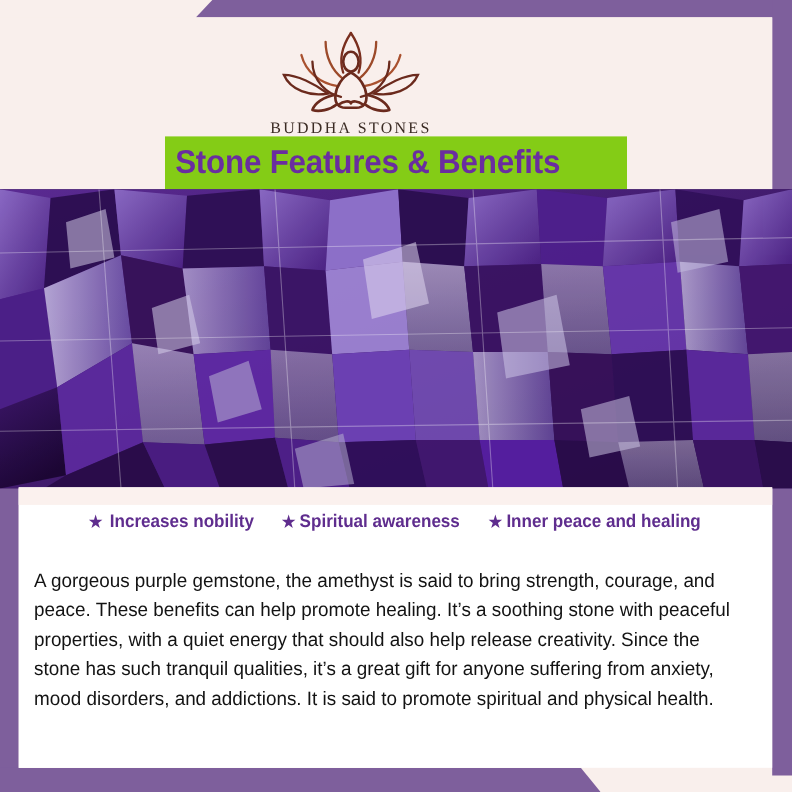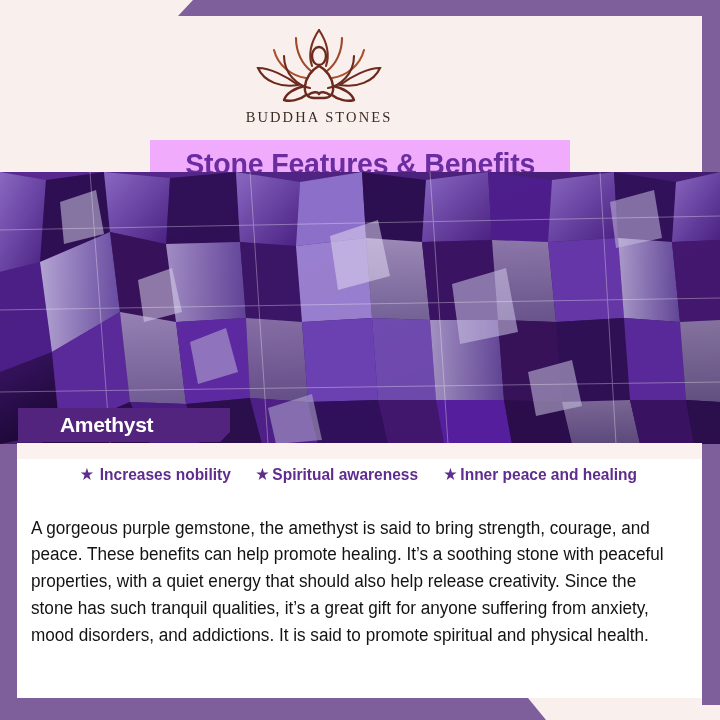--- a/index.html
+++ b/index.html
@@ -40,23 +40,23 @@
     display:flex;flex-direction:column;align-items:center;
   }
   .lotus{display:block;}
   .brand{
     margin-top:1px;
     font-family:"Liberation Serif","DejaVu Serif",serif;
     font-size:14.5px;letter-spacing:2.1px;color:#3b2b24;
     font-weight:400;
   }
   .title-banner{
-    position:absolute;left:150px;top:124px;width:420px;height:48px;
-    background:#f0abfc;
-    display:flex;align-items:center;justify-content:center;
+    position:absolute;left:150px;top:108px;width:420px;height:48px;
+    background:#84cc16;
+    display:flex;align-items:center;justify-content:flex-start;
   }
   .title-text{
     font-family:"Liberation Sans","DejaVu Sans",sans-serif;
     font-weight:700;font-size:30px;color:#6a2da0;
     letter-spacing:-0.2px;
     transform:scaleX(0.95);
     white-space:nowrap;
   }
 
   
@@ -243,23 +243,20 @@
           <path d="M0 138 L720 126"></path>
           <path d="M0 220 L720 210"></path>
         <path d="M90 0 L110 272"></path>
           <path d="M250 0 L268 272"></path>
           <path d="M430 0 L448 272"></path>
         <path d="M600 0 L616 272"></path>
       </g>
     </svg>
   </div>
 
-  <div class="stone-tag">
-    <span class="stone-tag-label">Amethyst</span>
-  </div>
 
   <div class="content">
     <div class="content-topfade"></div>
 
     <div class="benefits">
       <div class="benefit b1">
         <span class="star">★</span>
         <span>Increases nobility</span>
       </div>
       <div class="benefit b2">

